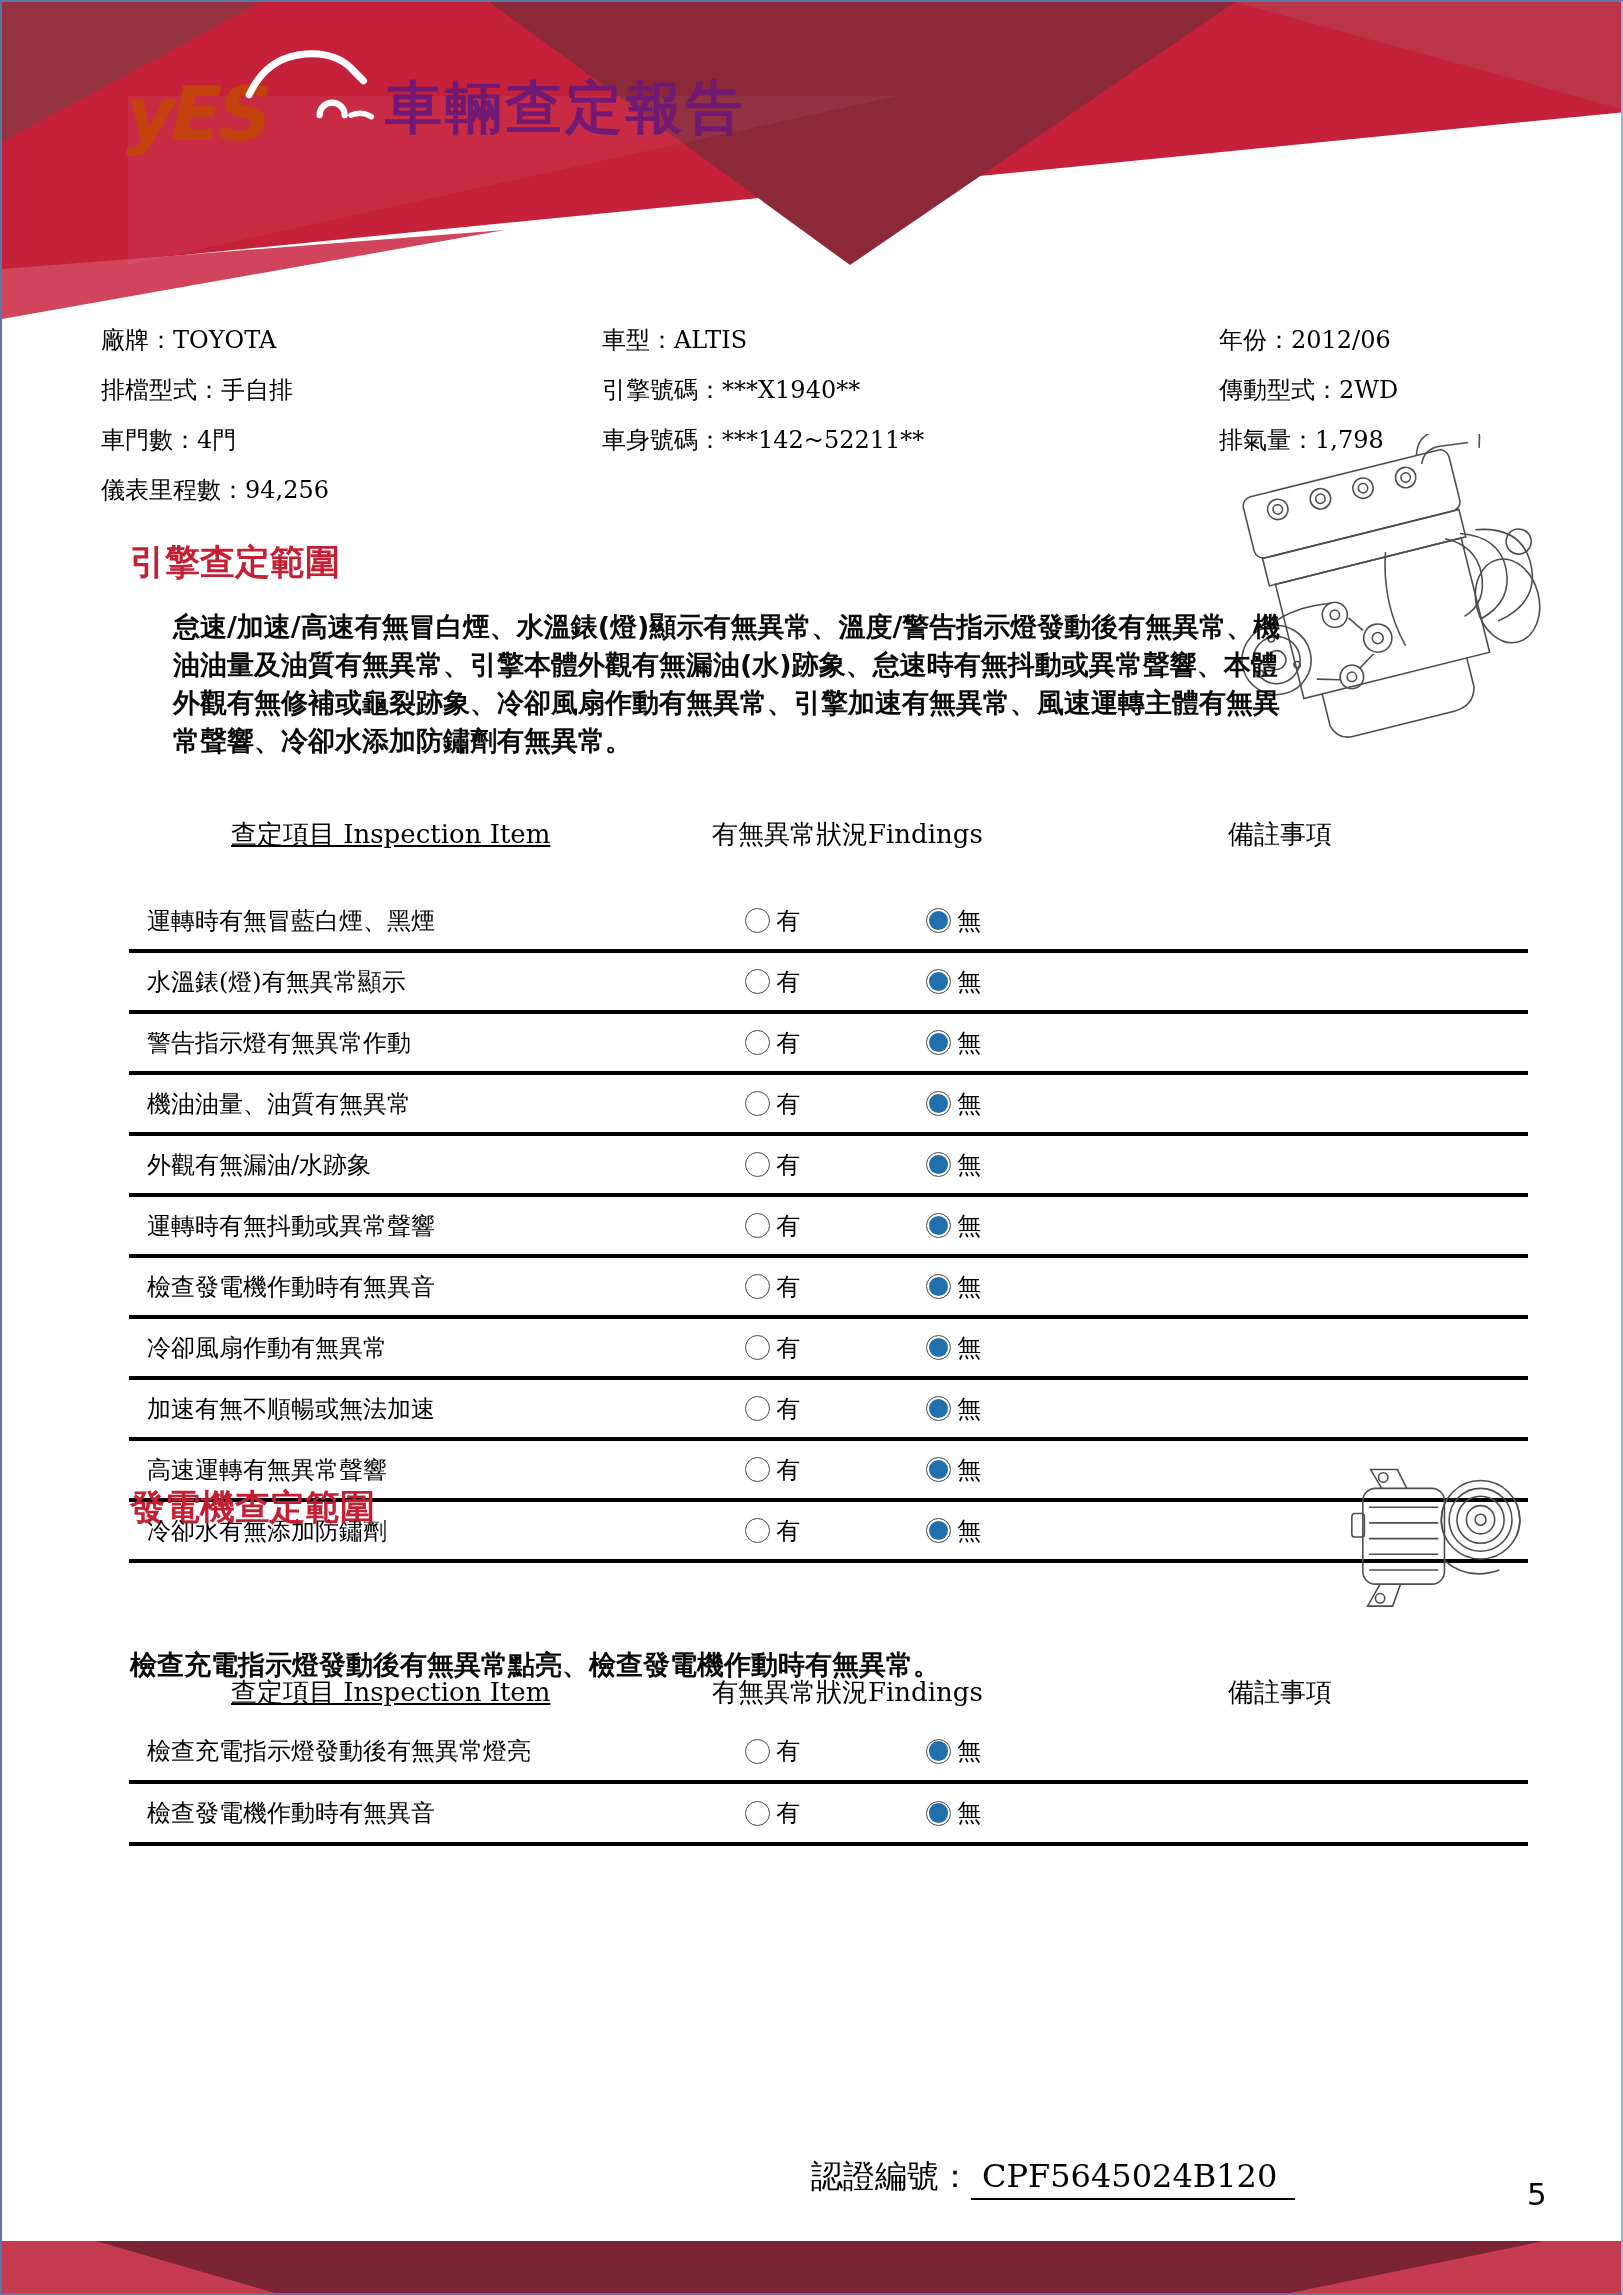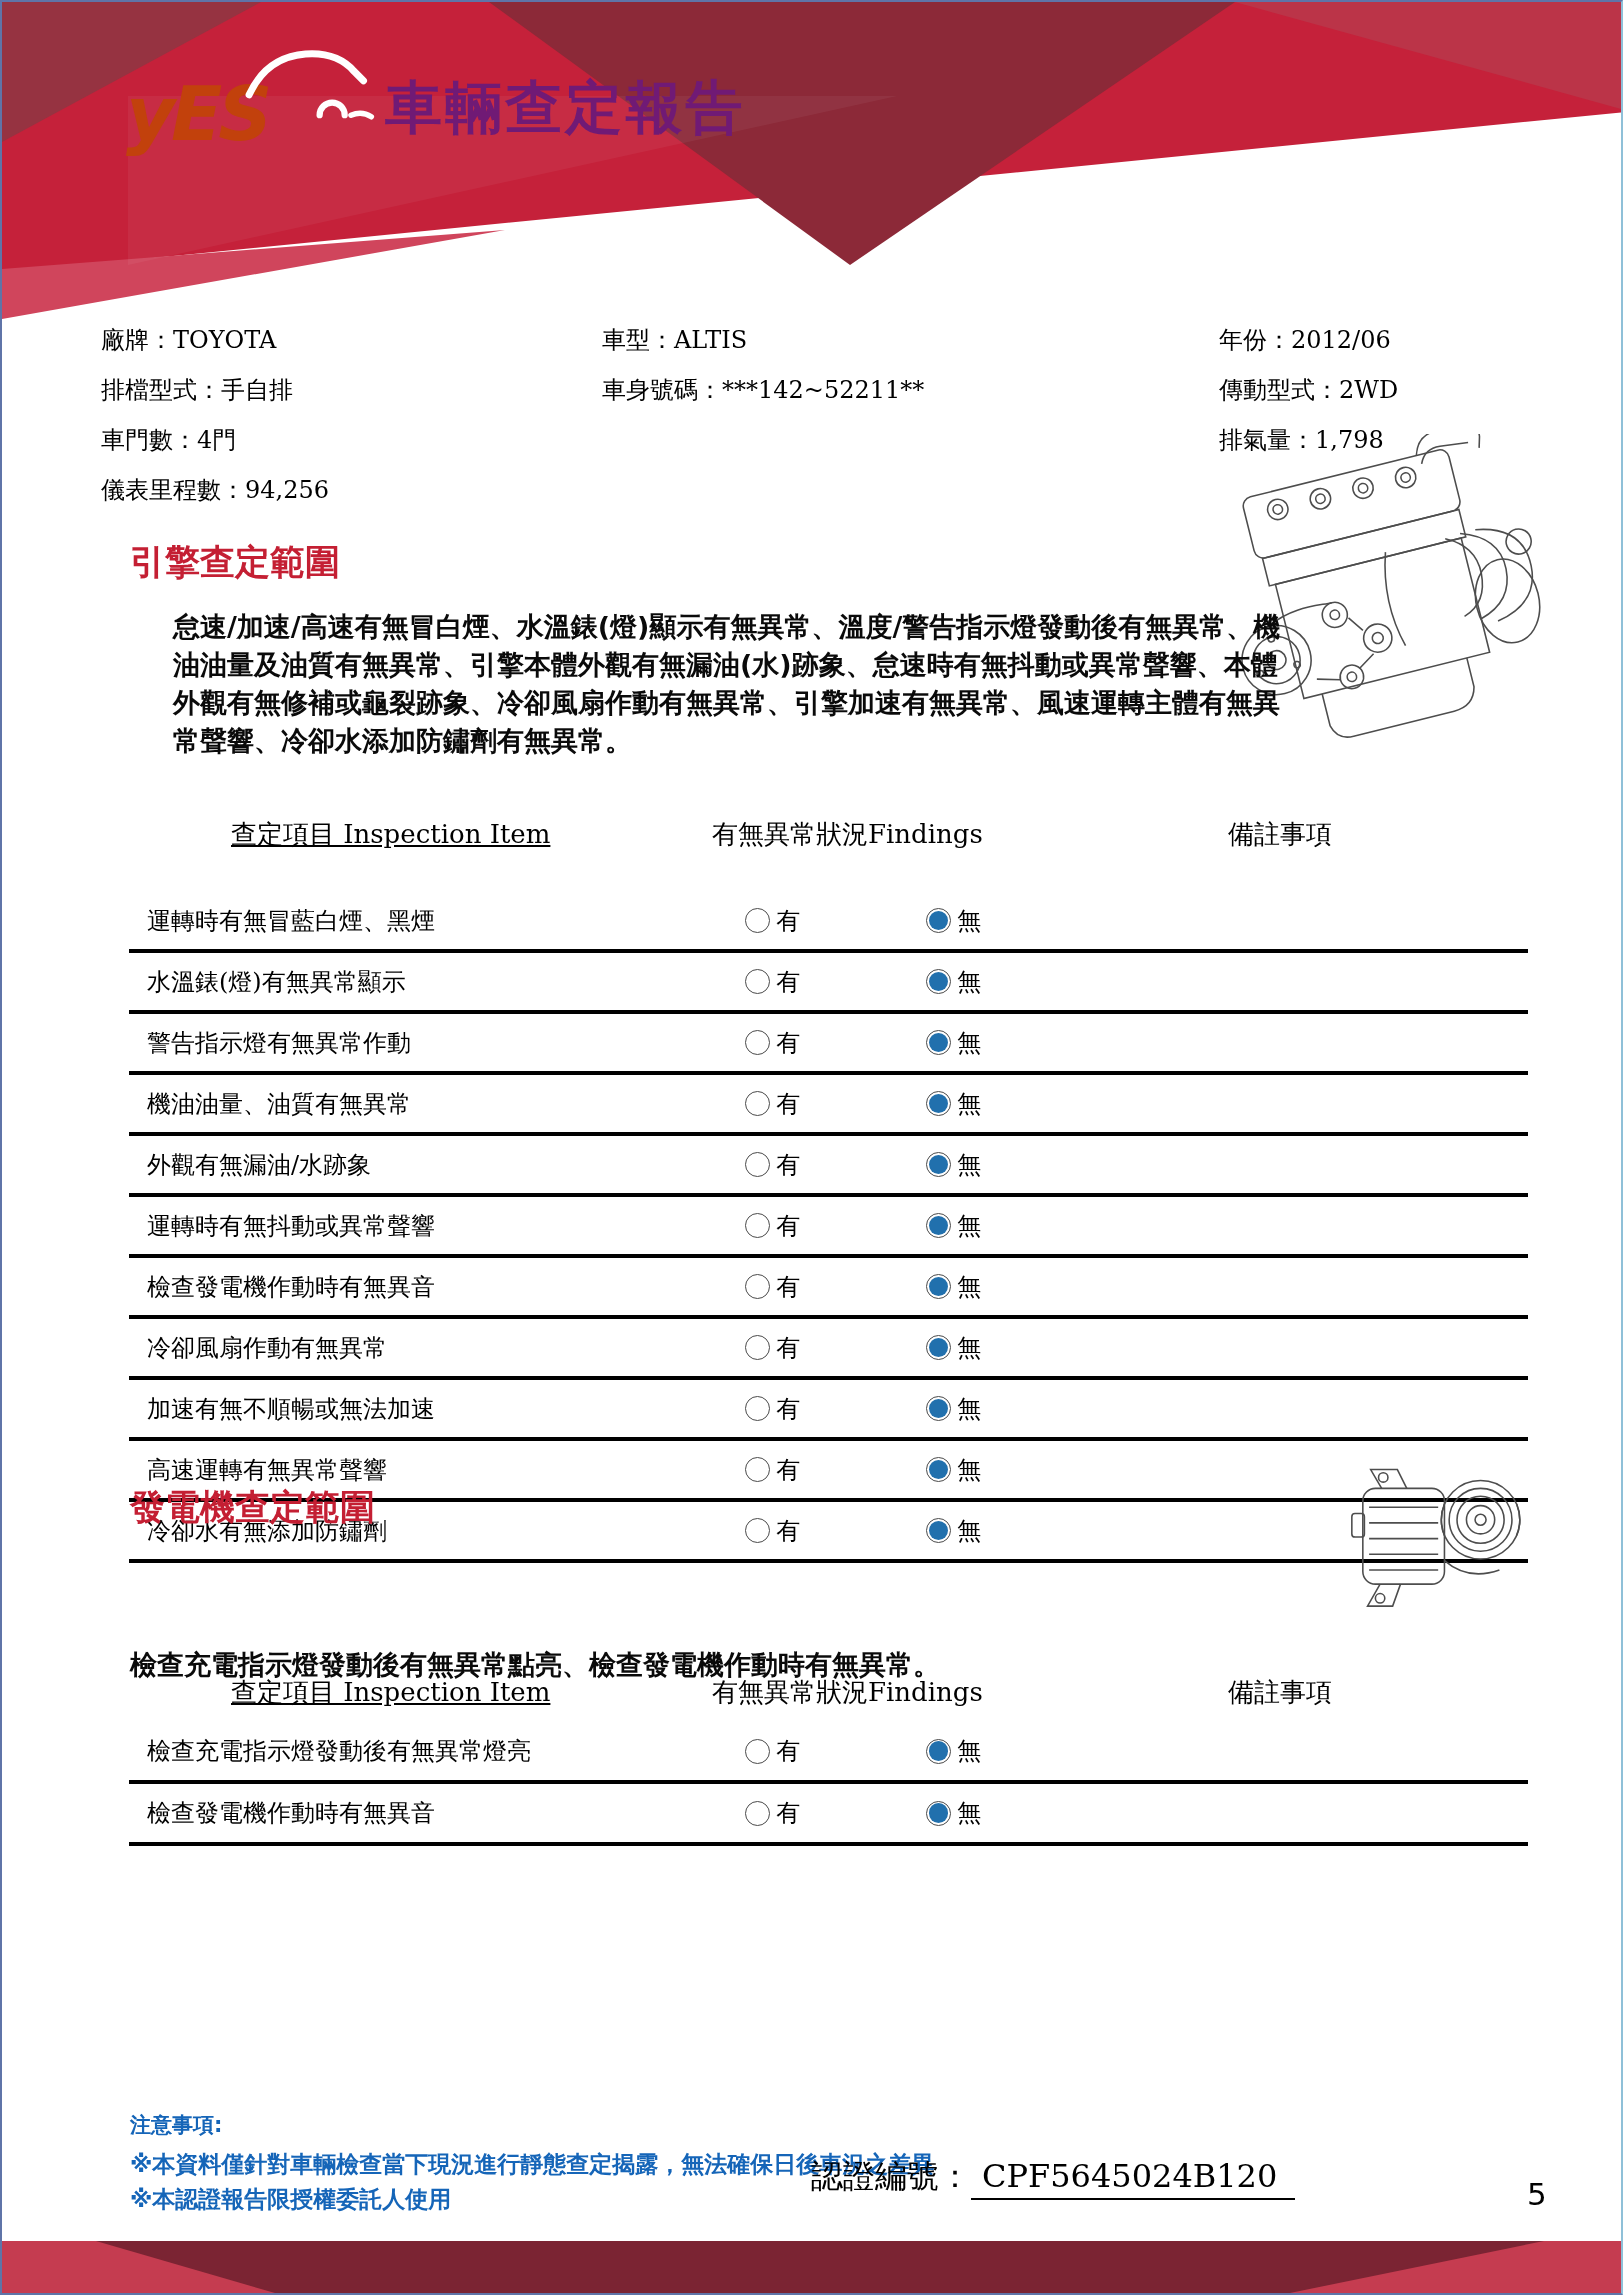--- a/index.html
+++ b/index.html
@@ -95,20 +95,21 @@
 
   <div class="info">
     <div class="col col1">
       <div><span>廠牌：</span><span>TOYOTA</span></div>
       <div><span>排檔型式：</span><span>手自排</span></div>
       <div><span>車門數：</span><span>4門</span></div>
       <div><span>儀表里程數：</span><span>94,256</span></div>
     </div>
     <div class="col col2">
       <div><span>車型：</span><span>ALTIS</span></div>
+      <div><span>引擎號碼：</span><span>***X1940**</span></div>
       <div><span>車身號碼：</span><span>***142~52211**</span></div>
     </div>
     <div class="col col3">
       <div><span>年份：</span><span>2012/06</span></div>
       <div><span>傳動型式：</span><span>2WD</span></div>
       <div><span>排氣量：</span><span>1,798</span></div>
     </div>
   </div>
 
   <svg class="illus" style="left:1213px;top:432px;" width="353" height="338" viewBox="0 0 450 430">
@@ -328,25 +329,20 @@
           <span class="circ"></span>
           <span>有</span>
         </span>
       <span class="radio r2">
           <span class="circ sel"></span>
           <span>無</span>
         </span>
     </div>
   </div>
 
-  <div class="notes">
-    <div class="nt">注意事項:</div>
-    <div class="nl">※本資料僅針對車輛檢查當下現況進行靜態查定揭露，無法確保日後車況之差異</div>
-    <div class="nl">※本認證報告限授權委託人使用</div>
-  </div>
 
   <div class="cert">
     <span>認證編號：</span><span class="num">CPF5645024B120</span>
   </div>
 
   <div class="pageno">5</div>
 
   <div class="bottomband">
     <div class="bb bb-left"></div>
     <div class="bb bb-right"></div>

